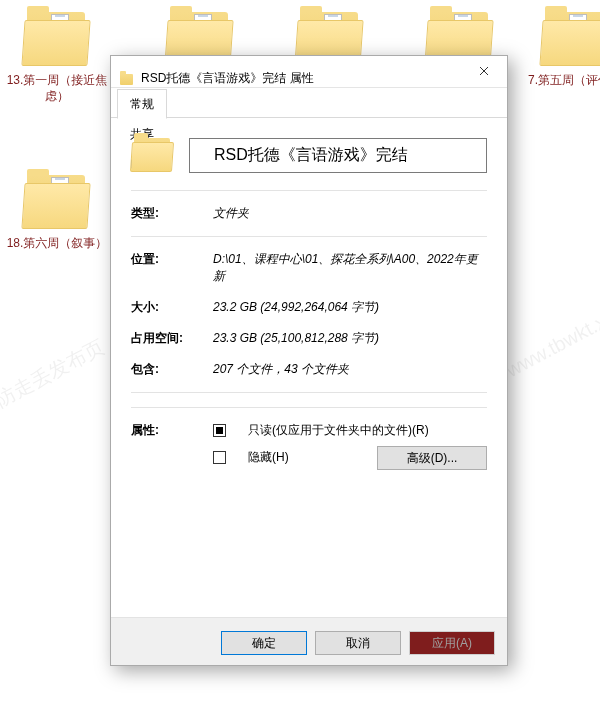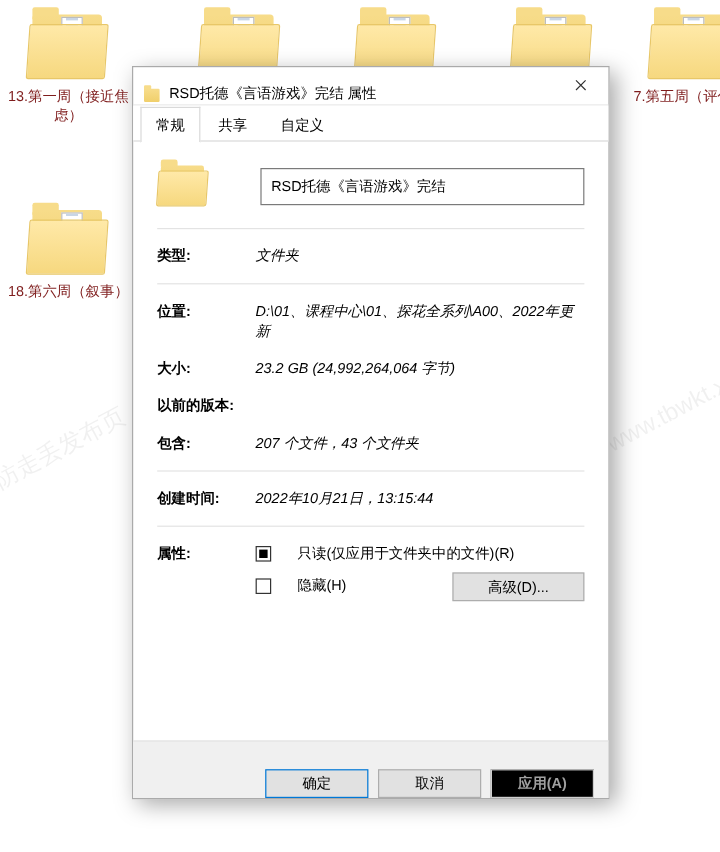--- a/index.html
+++ b/index.html
@@ -87,24 +87,25 @@
   .titlebar .ttext { flex:1; font-size: 12px; }
   .close-btn {
     width: 46px; height: 32px;
     display:flex; align-items:center; justify-content:center;
     font-size: 14px; color:#333;
     cursor: default;
   }
 
   .tabbar {
     height: 30px;
-    display:flex; align-items: center;
+    display:flex; align-items: flex-start;
     padding: 0 6px;
     border-bottom: 1px solid #d9d9d9;
     background:#fff;
+    flex-direction:column;
   }
   .tab {
     padding: 6px 12px 5px 12px;
     font-size: 12px;
     border: 1px solid transparent;
     border-bottom: none;
     margin-right: 2px;
     position: relative;
     top: 1px;
     cursor: default;
@@ -125,23 +126,22 @@
   }
   .big-folder {
     width: 44px; height: 38px; position: relative; flex: 0 0 44px;
   }
   .big-folder .bb { position:absolute; left:3px; top:2px; width:36px; height:32px; background:linear-gradient(#f7dc8a,#efce68); border-radius:2px;}
   .big-folder .bt { position:absolute; left:3px; top:-3px; width:14px; height:6px; background:#f7dc8a; border-radius:2px 2px 0 0;}
   .big-folder .bf { position:absolute; left:0; top:6px; width:42px; height:30px; background:linear-gradient(#ffe9a8,#f6d87f); border:1px solid #e8c768; border-radius:2px; transform:skewX(-4deg);}
   .name-box {
     flex:1;
     border: 1px solid #7a7a7a;
-    padding: 6px 8px;
-    font-size: 12px;
-    margin-left: 28px;
+    padding: 6px 24px;
+    font-size: 16px;
   }
 
   hr.sep {
     border: none; border-top: 1px solid #e3e3e3;
     margin: 10px 0 14px 0;
   }
 
   .prop-row {
     display:flex;
     margin-bottom: 14px;
@@ -173,33 +173,33 @@
     background: #e1e1e1;
     font-size: 12px;
     display:flex; align-items:center; justify-content:center;
     cursor: default;
   }
 
   .footer {
     height: 48px;
     border-top: 1px solid #e3e3e3;
     background: #f0f0f0;
-    display:flex; align-items:flex-end; justify-content:flex-end;
-    gap: 8px; padding: 0 12px;
+    display:flex; align-items:flex-start; justify-content:flex-end;
+    gap: 8px; padding: 13px 12px;
   }
   .btn {
     width: 86px; height: 24px;
     border: 1px solid #adadad;
     background: #e1e1e1;
     font-size: 12px;
     display:flex; align-items:center; justify-content:center;
     cursor: default;
   }
   .btn.primary { border-color:#0078d7; }
-  .btn.disabled { color:#a0a0a0; border-color:#cfcfcf; background:#000000;font-weight:bold; }
+  .btn.disabled { color:#a0a0a0; border-color:#cfcfcf; background:#7f1d1d; }
 
   .watermark {
     position:absolute; color:rgba(0,0,0,0.06);
     font-size: 20px; transform: rotate(-28deg);
     pointer-events:none; user-select:none;
     white-space: nowrap;
   }
 </style>
 </head>
 <body>
@@ -306,33 +306,30 @@
 
     <div class="prop-row">
       <div class="prop-label">位置:</div>
       <div class="prop-value">D:\01、课程中心\01、探花全系列\A00、2022年更新</div>
     </div>
     <div class="prop-row">
       <div class="prop-label">大小:</div>
       <div class="prop-value">23.2 GB (24,992,264,064 字节)</div>
     </div>
     <div class="prop-row">
-      <div class="prop-label">以前的版本:</div>
+      <div class="prop-label">占用空间:</div>
+      <div class="prop-value">23.3 GB (25,100,812,288 字节)</div>
     </div>
     <div class="prop-row">
       <div class="prop-label">包含:</div>
       <div class="prop-value">207 个文件，43 个文件夹</div>
     </div>
 
     <hr class="sep">
 
-    <div class="prop-row">
-      <div class="prop-label">创建时间:</div>
-      <div class="prop-value">2022年10月21日，13:15:44</div>
-    </div>
 
     <hr class="sep">
 
     <div class="attr-section">
       <div class="prop-row">
         <div class="prop-label">属性:</div>
         <div class="attr-right">
           <div class="chk-row">
             <span class="chk filled"></span>
             <span>只读(仅应用于文件夹中的文件)(R)</span>

